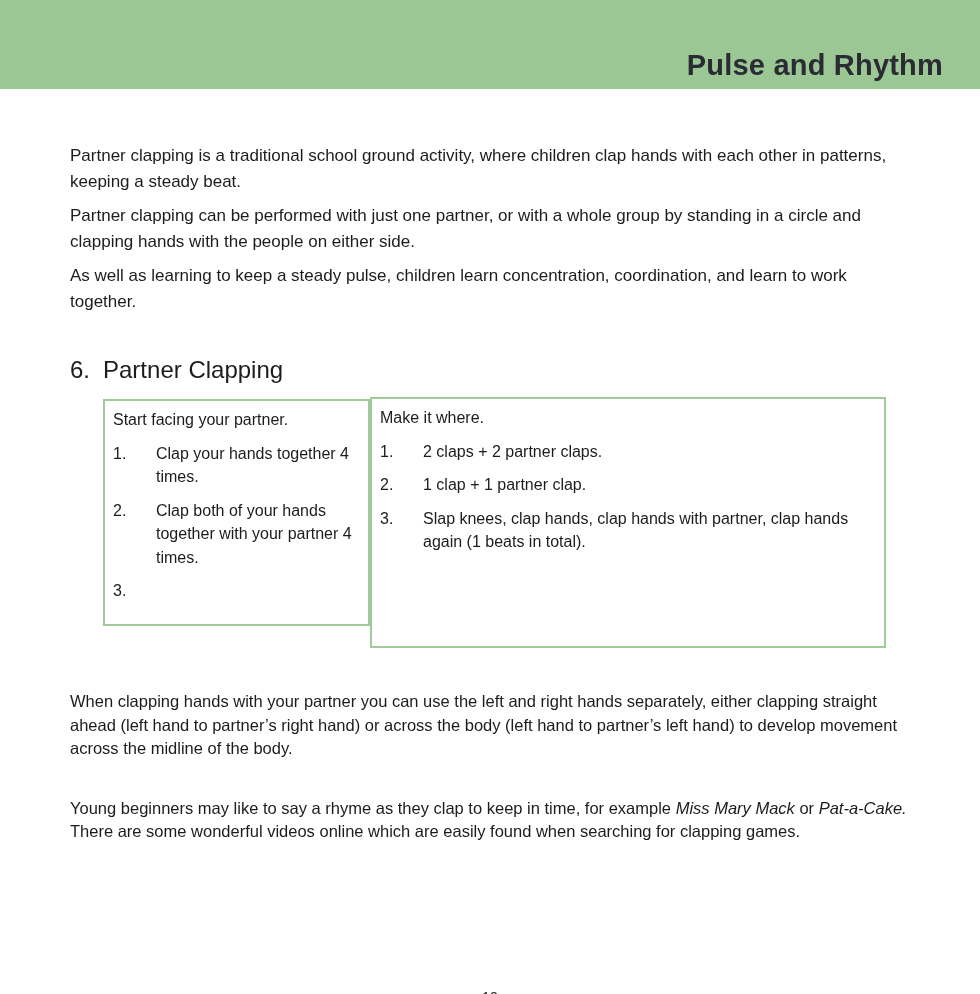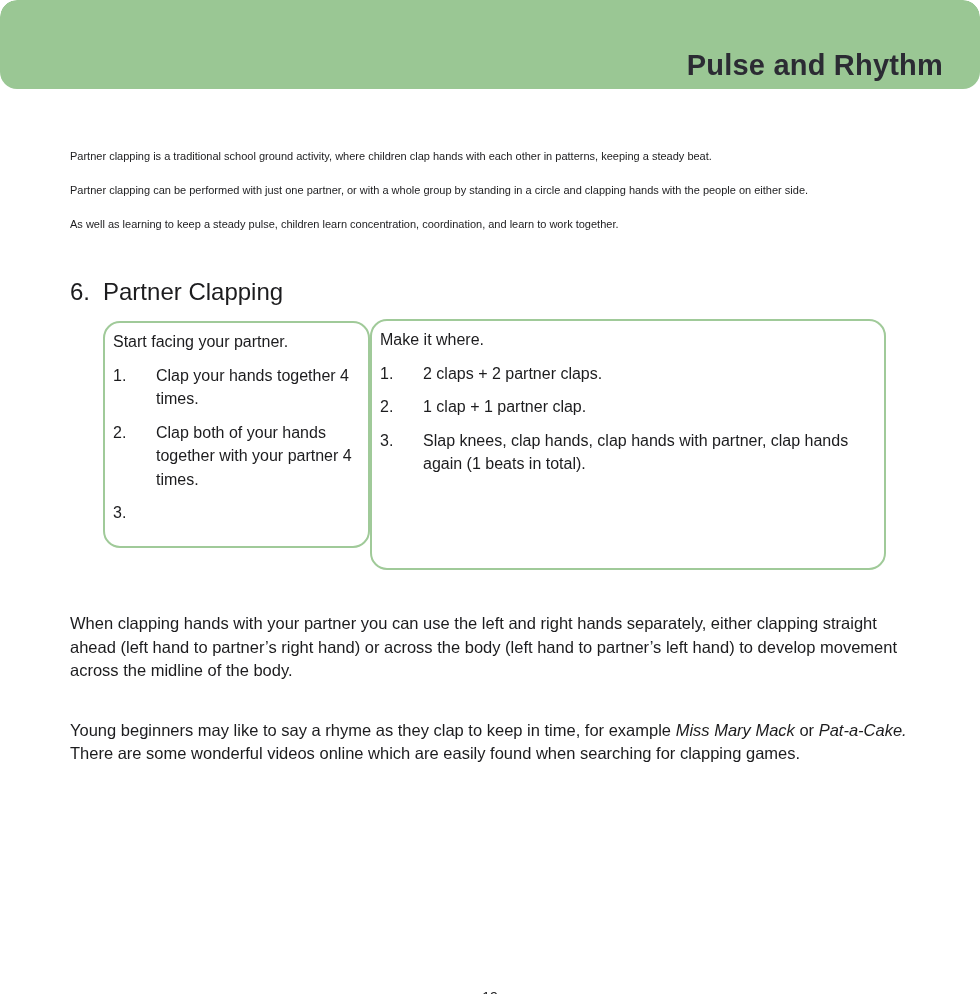--- a/index.html
+++ b/index.html
@@ -1,15 +1,15 @@
 <!DOCTYPE html>
 <html style="--band-green: #9ac794; --box-border-green: #a0ca99; --title-text: #2b2b33; --body-text: #1c1c1e;"><head>
 <meta charset="utf-8">
 <style>
-  * { margin: 0; padding: 0; box-sizing: border-box; border-radius: 17px; }
+  * { margin: 0; padding: 0; box-sizing: border-box; }
   html, body { background: #ffffff; }
   body {
     font-family: "Liberation Sans", "DejaVu Sans", sans-serif;
     color: var(--body-text, #1c1c1e);
   }
   .page {
     position: relative;
     width: 980px;
     height: 994px;
     background: #ffffff;
@@ -34,21 +34,21 @@
     line-height: 1;
   }
 
   
   .content {
     padding: 54px 68px 0 70px;
   }
   .content p { white-space: pre-wrap; }
 
   p.intro {
-    font-size: 11px;
+    font-size: 17px;
     line-height: 26px;
     margin-bottom: 8px;
   }
 
   h2.section-heading {
     margin-top: 40px;
     margin-bottom: 14px;
     font-size: 24px;
     font-weight: normal;
     line-height: 30px;

